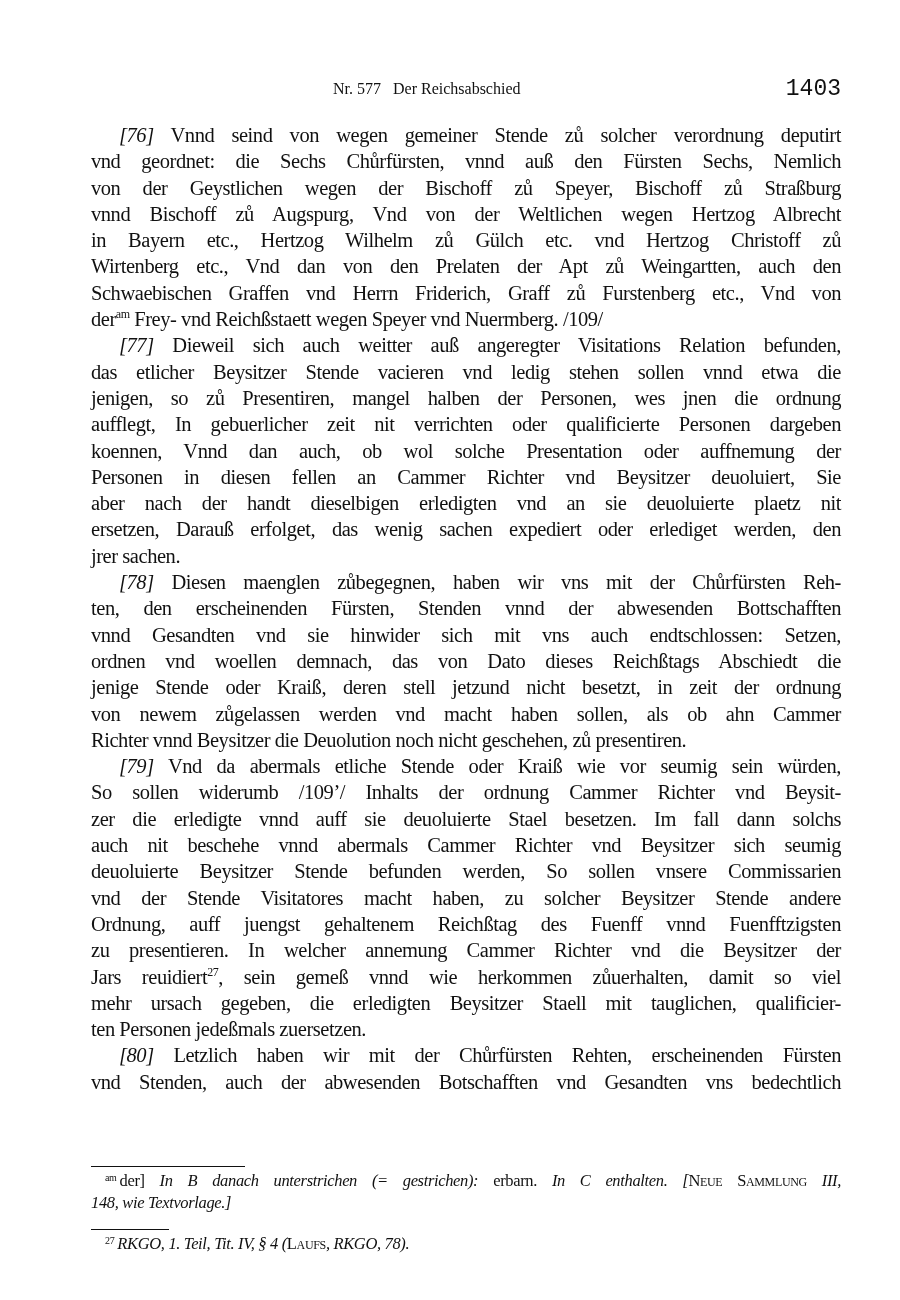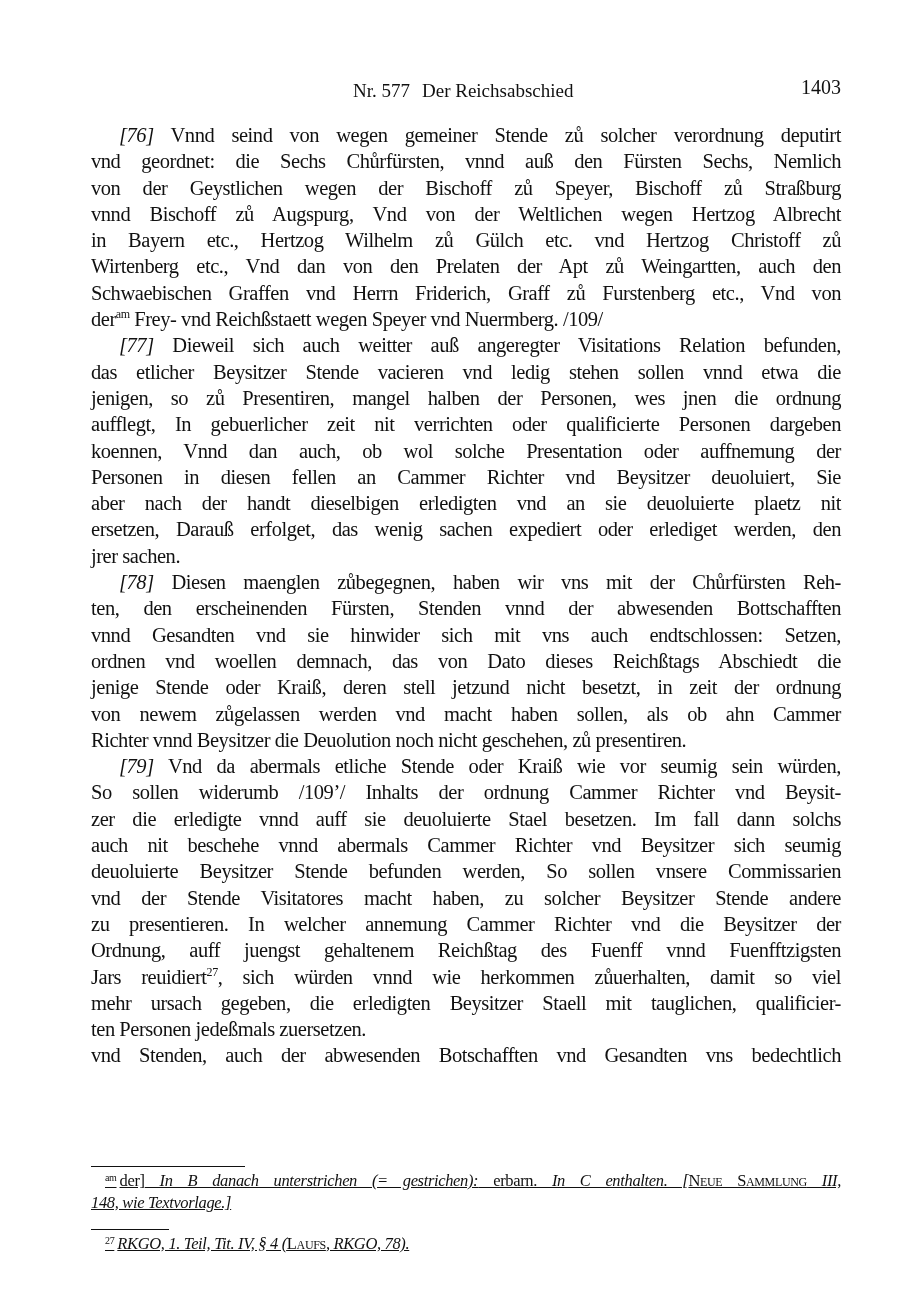--- a/index.html
+++ b/index.html
@@ -18,30 +18,31 @@
     .running-head {
       position: absolute;
       top: 78px;
       left: 91px;
       width: 750px;
       height: 30px;
       font-size: 17px;
     }
     .running-head .title {
       position: absolute;
-      left: 262px;
+      left: 242px;
       top: 2px;
-      font-size: 19px;
+      font-size: 16px;
     }
     .running-head .title .nr { margin-right: 12px; }
     .running-head .page-no {
       position: absolute;
       right: 0;
       top: -2px;
-      font-size: 20px;
+      font-size: 23px;
+      font-family: Liberation Mono, monospace;
     }
     .body-text {
       position: absolute;
       top: 122px;
       left: 91px;
       width: 750px;
     }
     .line {
       display: block;
       height: 26.3px;
@@ -73,21 +74,20 @@
       height: 0;
       border-top: 1.2px solid #111;
     }
     .fn-rule.r1 { top: 1166px; width: 154px; }
     .fn-rule.r2 { top: 1229px; width: 78px; }
     .footnotes {
       position: absolute;
       left: 91px;
       width: 750px;
       font-size: 16.5px;
-      text-decoration: underline;
     }
     .footnotes .fn-line {
       display: block;
       height: 22px;
       line-height: 22px;
       white-space: nowrap;
       text-align: justify;
       text-align-last: justify;
       letter-spacing: -0.35px;
     }
@@ -138,25 +138,26 @@
     <span class="line"><span>ordnen vnd woellen demnach, das von Dato dieses Reichßtags Abschiedt die</span></span>
     <span class="line"><span>jenige Stende oder Kraiß, deren stell jetzund nicht besetzt, in zeit der ordnung</span></span>
     <span class="line"><span>von newem zůgelassen werden vnd macht haben sollen, als ob ahn Cammer</span></span>
     <span class="line last"><span>Richter vnnd Beysitzer die Deuolution noch nicht geschehen, zů presentiren.</span></span>
     <span class="line indent"><span class="mark">[79]</span><span> Vnd da abermals etliche Stende oder Kraiß wie vor seumig sein würden,</span></span>
     <span class="line"><span>So sollen widerumb /109’/ Inhalts der ordnung Cammer Richter vnd Beysit-</span></span>
     <span class="line"><span>zer die erledigte vnnd auff sie deuoluierte Stael besetzen. Im fall dann solchs</span></span>
     <span class="line"><span>auch nit beschehe vnnd abermals Cammer Richter vnd Beysitzer sich seumig</span></span>
     <span class="line"><span>deuoluierte Beysitzer Stende befunden werden, So sollen vnsere Commissarien</span></span>
     <span class="line"><span>vnd der Stende Visitatores macht haben, zu solcher Beysitzer Stende andere</span></span>
+    <span class="line"><span>Ordnung, auff juengst gehaltenem Reichßtag des Fuenff vnnd Fuenfftzigsten</span></span>
     <span class="line"><span>zu presentieren. In welcher annemung Cammer Richter vnd die Beysitzer der</span></span>
-    <span class="line"><span>Ordnung, auff juengst gehaltenem Reichßtag des Fuenff vnnd Fuenfftzigsten</span></span>
-    <span class="line"><span>Jars reuidiert</span><sup>27</sup><span>, sich würden vnnd wie herkommen zůuerhalten, damit so viel</span></span>
+    <span class="line"><span>Jars reuidiert</span><sup>27</sup><span>, sein gemeß vnnd wie herkommen zůuerhalten, damit so viel</span></span>
     <span class="line"><span>mehr ursach gegeben, die erledigten Beysitzer Staell mit tauglichen, qualificier-</span></span>
     <span class="line last"><span>ten Personen jedeßmals zuersetzen.</span></span>
+    <span class="line indent"><span class="mark">[80]</span><span> Letzlich haben wir mit der Chůrfürsten Rehten, erscheinenden Fürsten</span></span>
     <span class="line"><span>vnd Stenden, auch der abwesenden Botschafften vnd Gesandten vns bedechtlich</span></span>
   </main>
 
 <div class="fn-rule r1"></div>
 <div class="footnotes fn-a">
   <span class="fn-line indent"><span class="fnmark">am</span><span>der]</span><span class="it"> In B danach unterstrichen (= gestrichen):</span><span> erbarn.</span><span class="it"> In C enthalten. [</span><span class="sc">Neue Sammlung</span><span class="it"> III,</span></span>
   <span class="fn-line last it">148, wie Textvorlage.]</span>
 </div>
 
 <div class="fn-rule r2"></div>

